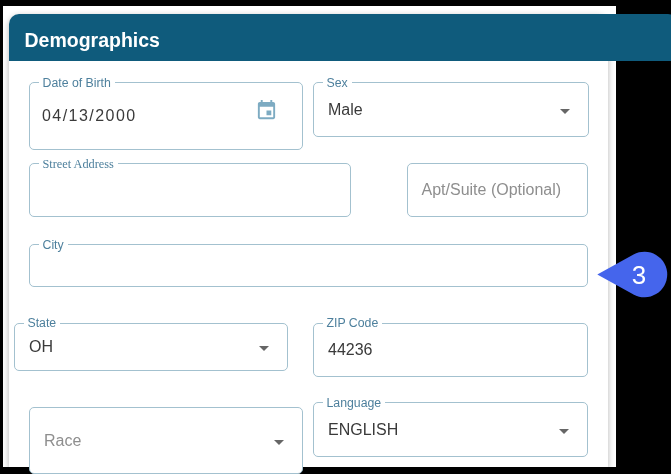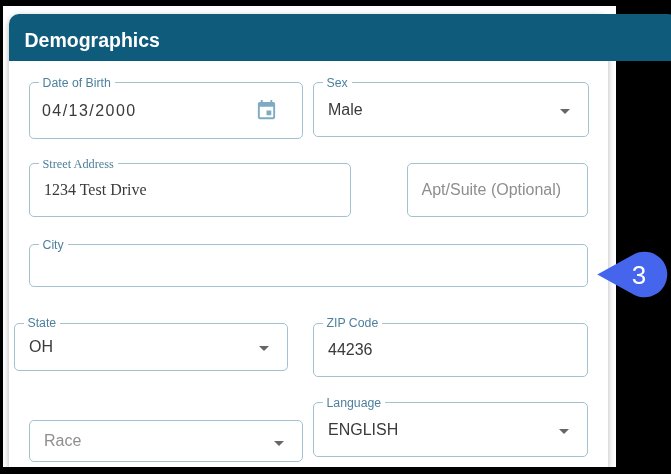--- a/index.html
+++ b/index.html
@@ -22,56 +22,55 @@
          border-top:5px solid #666;}
 </style>
 </head>
 <body>
 <div id="page"></div>
 <div id="card"></div>
 <div id="hdr">
     <span>Demographics</span>
   </div>
 
-<div class="f" style="left:29px;top:82px;width:274px;height:57px;">
+<div class="f" style="left:29px;top:82px;width:274px;height:68px;">
   <span class="lb">Date of Birth</span>
   <span class="val" style="left:12px;letter-spacing:1.45px;">04/13/2000</span>
   <svg style="position:absolute;right:24px;top:15.5px;" width="23" height="23" viewBox="0 0 24 24" fill="#7dabc2">
     <path d="M17 12h-5v5h5v-5zM16 1v2H8V1H6v2H5c-1.11 0-2 .89-2 2v14c0 1.1.89 2 2 2h14c1.1 0 2-.9 2-2V5c0-1.1-.9-2-2-2h-1V1h-2zm3 18H5V8h14v11z"></path>
   </svg>
 </div>
 <div class="f" style="left:313px;top:82px;width:276px;height:55.4px;">
   <span class="lb">Sex</span>
   <span class="val">Male</span>
   <span class="arrow"></span>
 </div>
 
 <div class="f" style="left:29px;top:163px;width:322px;height:54.4px;font-family:Liberation Serif, serif;">
   <span class="lb">Street Address</span>
-  <span class="val">1234 Test Drive</span>
 </div>
 <div class="f" style="left:406.5px;top:163px;width:181.5px;height:54.4px;">
   <span class="val ph">Apt/Suite (Optional)</span>
 </div>
 
 <div class="f" style="left:29px;top:244px;width:559px;height:43px;">
   <span class="lb">City</span>
 </div>
 
 <div class="f" style="left:14px;top:322.6px;width:274px;height:48px;">
   <span class="lb">State</span>
   <span class="val">OH</span>
   <span class="arrow"></span>
 </div>
 <div class="f" style="left:313px;top:322.6px;width:275px;height:54.1px;">
   <span class="lb">ZIP Code</span>
   <span class="val">44236</span>
 </div>
 
-<div class="f" style="left:29px;top:420px;width:274px;height:42px;">
+<div class="f" style="left:29px;top:407px;width:274px;height:67px;">
   <span class="val ph">Race</span>
   <span class="arrow"></span>
 </div>
 <div class="f" style="left:313px;top:402.2px;width:275px;height:54.9px;text-align:center;">
   <span class="lb">Language</span>
   <span class="val">ENGLISH</span>
   <span class="arrow"></span>
 </div>
 
 <svg style="position:absolute;left:597px;top:250.5px;" width="72" height="47" viewBox="0 0 72 47">

